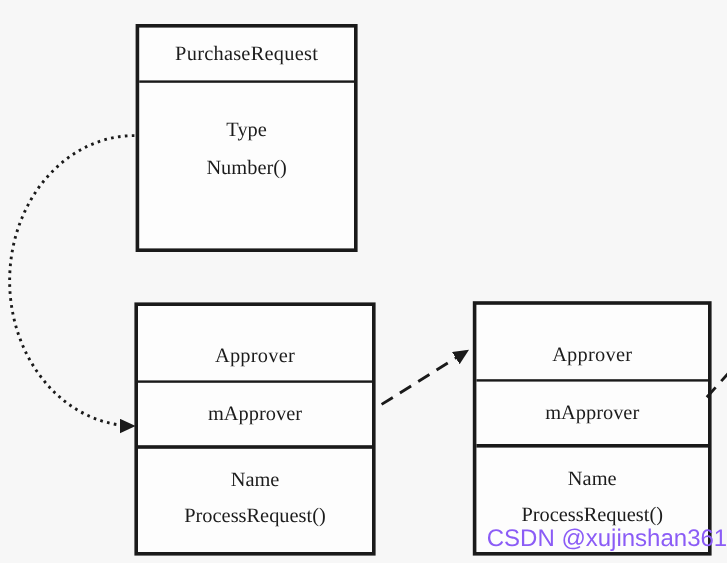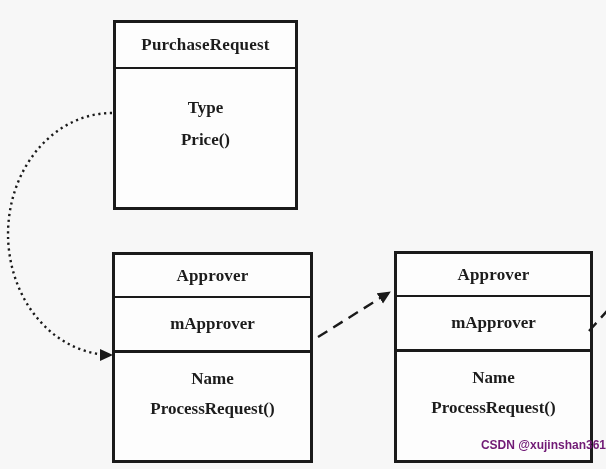--- a/index.html
+++ b/index.html
@@ -6,21 +6,20 @@
   body {
     width: 606px; height: 469px;
     background: #f7f7f7;
     font-family: "Liberation Serif", serif;
     overflow: hidden;
   }
   #canvas {
     position: relative;
     width: 606px; height: 469px;
     background: #f7f7f7;
-    font-weight: bold;
   }
   .classbox {
     position: absolute;
     background: #fdfdfd;
     border: 3px solid #1a1a1a;
     box-sizing: border-box;
     color: #1c1c1c;
     text-align: center;
     display: flex;
     flex-direction: column;
@@ -50,55 +49,55 @@
   .attr-line { line-height: 32px; }
 
   
   #box-purchase { left: 113px; top: 20px; width: 185px; height: 190px; }
   #box-purchase .title { height: 44px; }
   #box-purchase .attrs { border-top-width: 2px; padding-top: 23px; }
 
   
   #box-approver-1 { left: 112px; top: 252px; width: 201px; height: 211px; }
   #box-approver-2 { left: 394px; top: 251px; width: 199px; height: 212px; }
-  .approver .title { height: 41px; }
+  .approver .title { height: 41px; margin-top: 21px; }
   .approver .field-section { height: 52px; }
   .approver .attrs { padding-top: 11px; }
   .approver .attr-line { line-height: 30px; }
 
   
   #connector-layer {
     position: absolute;
     left: 0; top: 0;
     width: 606px; height: 469px;
     z-index: 3;
     pointer-events: none;
   }
 
   
   .watermark {
     position: absolute;
     right: 0px; top: 438px;
     font-family: "Liberation Sans", sans-serif;
-    font-size: 12px;
-    color: #701a75;
+    font-size: 20px;
+    color: #8b5cf6;
     z-index: 10;
     white-space: nowrap;
   }
 </style>
 </head>
 <body>
 
 <div id="canvas">
 
   <div class="classbox" id="box-purchase">
     <div class="title">PurchaseRequest</div>
     <div class="attrs">
       <div class="attr-line">Type</div>
-      <div class="attr-line">Price()</div>
+      <div class="attr-line">Number()</div>
     </div>
   </div>
 
   <div class="classbox approver" id="box-approver-1">
     <div class="title">Approver</div>
     <div class="field-section">mApprover</div>
     <div class="attrs">
       <div class="attr-line">Name</div>
       <div class="attr-line">ProcessRequest()</div>
     </div>

